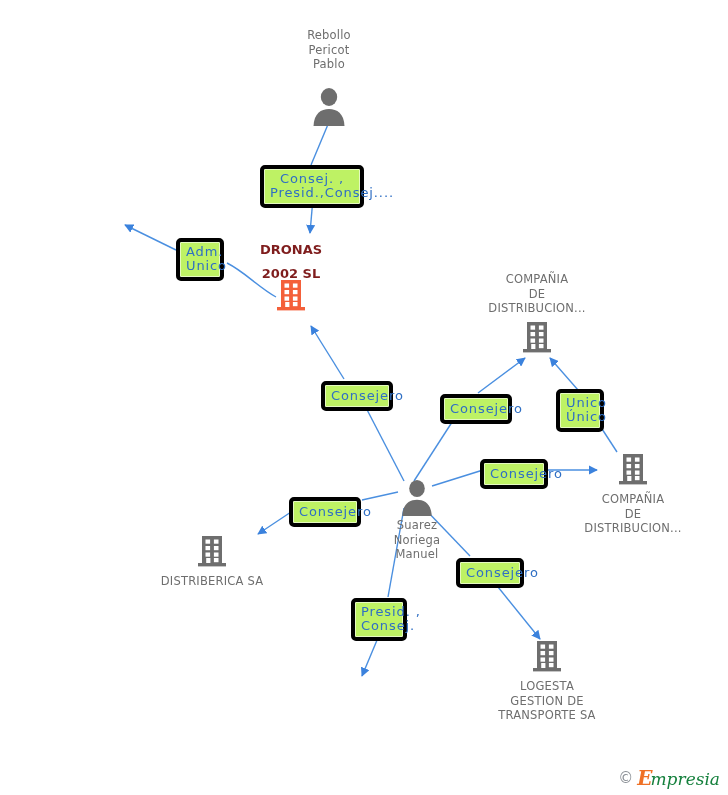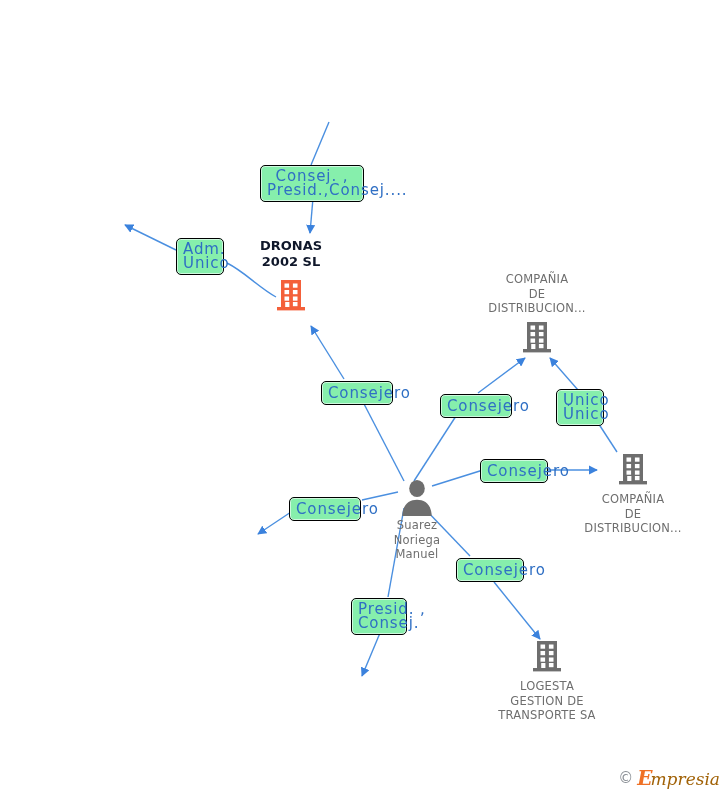--- a/index.html
+++ b/index.html
@@ -19,36 +19,36 @@
   .caption{
     position:absolute;left:50%;transform:translateX(-50%);
     text-align:center;
     color:#6e6e6e;
     font-size:11.5px;
     line-height:14.5px;
     letter-spacing:.2px;
     white-space:pre;
   }
   .caption.company-hl{
-    color:#0f172a;
+    color:#7f1d1d;
     font-weight:bold;
     font-size:13px;
-    line-height:16px;
+    line-height:24px;
     letter-spacing:0;
   }
 
   
   .edge-label{
     position:absolute;
     box-sizing:border-box;
-    border:1px solid #000000;
+    border:4px solid #000000;
     border-radius:5px;
-    background:#86efac;
+    background:#bef264;
     color:#2f6fc4;
-    font-size:15px;
+    font-size:13px;
     line-height:14px;
     letter-spacing:.9px;
     text-align:center;
     padding:3px 6px 4px;
     white-space:pre;
     box-shadow:0 0 0 1px rgba(255,255,255,.6) inset;
   }
 
   
   #watermark{
@@ -57,21 +57,21 @@
     user-select:none;
   }
   #watermark .c{
     color:#8a8f95;font-size:15px;line-height:15px;
   }
   #watermark .wm-e{
     color:#ef7126;font-size:20px;line-height:20px;
     font-family:"DejaVu Serif", serif;font-style:italic;font-weight:bold;
   }
   #watermark .wm-rest{
-    color:#a16207;font-size:17px;line-height:17px;
+    color:#15803d;font-size:17px;line-height:17px;
     font-family:"DejaVu Serif", serif;font-style:italic;
     margin-left:-2px;
   }
 </style>
 </head>
 <body>
 
 <div id="graph">
 
   <svg id="svg-layer" viewBox="0 0 728 795" xmlns="http://www.w3.org/2000/svg">
@@ -108,20 +108,31 @@
       <path d="M 291 512 L 258 534" marker-end="url(#arrow)"></path>
 
       <path d="M 404 508 L 388 597"></path>
       <path d="M 380 633 L 362 676" marker-end="url(#arrow)"></path>
 
       <path d="M 424 508 L 470 556"></path>
       <path d="M 494 582 L 540 639" marker-end="url(#arrow)"></path>
     </g>
   </svg>
 
+  <div class="node" style="left:300px;top:28px;width:58px;height:96px;">
+    <div class="caption" style="top:0;width:160px;">Rebollo
+Pericot
+Pablo</div>
+    <span class="icon" style="top:58px;">
+      <svg width="40" height="40" viewBox="0 0 40 40" xmlns="http://www.w3.org/2000/svg">
+        <ellipse cx="20" cy="11" rx="8.2" ry="9" fill="#6e6e6e"></ellipse>
+        <path d="M4.5 40 C5 27.5 12 23 20 23 C28 23 35 27.5 35.5 40 Z" fill="#6e6e6e"></path>
+      </svg>
+    </span>
+  </div>
 
 
   <div class="node" style="left:262px;top:238px;width:58px;height:78px;">
     <div class="caption company-hl" style="top:0;width:150px;">DRONAS
 2002 SL</div>
     <span class="icon" style="top:40px;">
       <svg width="34" height="34" viewBox="0 0 34 34" xmlns="http://www.w3.org/2000/svg">
         <rect x="7" y="2" width="20" height="27" fill="#f4603a"></rect>
         <rect x="3" y="29" width="28" height="3.4" fill="#f4603a"></rect>
         <rect x="10.5" y="5.5" width="4.6" height="4.2" fill="#ffffff"></rect>
@@ -181,20 +192,37 @@
       <svg width="38" height="38" viewBox="0 0 40 40" xmlns="http://www.w3.org/2000/svg">
         <ellipse cx="20" cy="11" rx="8.2" ry="9" fill="#6e6e6e"></ellipse>
         <path d="M4.5 40 C5 27.5 12 23 20 23 C28 23 35 27.5 35.5 40 Z" fill="#6e6e6e"></path>
       </svg>
     </span>
     <div class="caption" style="top:40px;width:130px;">Suarez
 Noriega
 Manuel</div>
   </div>
 
+  <div class="node" style="left:192px;top:534px;width:40px;height:62px;">
+    <span class="icon" style="top:0;">
+      <svg width="34" height="34" viewBox="0 0 34 34" xmlns="http://www.w3.org/2000/svg">
+        <rect x="7" y="2" width="20" height="27" fill="#6e6e6e"></rect>
+        <rect x="3" y="29" width="28" height="3.4" fill="#6e6e6e"></rect>
+        <rect x="10.5" y="5.5" width="4.6" height="4.2" fill="#ffffff"></rect>
+        <rect x="18.9" y="5.5" width="4.6" height="4.2" fill="#ffffff"></rect>
+        <rect x="10.5" y="12" width="4.6" height="4.2" fill="#ffffff"></rect>
+        <rect x="18.9" y="12" width="4.6" height="4.2" fill="#ffffff"></rect>
+        <rect x="10.5" y="18.5" width="4.6" height="4.2" fill="#ffffff"></rect>
+        <rect x="18.9" y="18.5" width="4.6" height="4.2" fill="#ffffff"></rect>
+        <rect x="11.2" y="24" width="4.2" height="5" fill="#ffffff"></rect>
+        <rect x="18.9" y="24" width="4.6" height="4.2" fill="#ffffff"></rect>
+      </svg>
+    </span>
+    <div class="caption" style="top:40px;width:190px;">DISTRIBERICA SA</div>
+  </div>
 
 
   <div class="node" style="left:527px;top:639px;width:40px;height:86px;">
     <span class="icon" style="top:0;">
       <svg width="34" height="34" viewBox="0 0 34 34" xmlns="http://www.w3.org/2000/svg">
         <rect x="7" y="2" width="20" height="27" fill="#6e6e6e"></rect>
         <rect x="3" y="29" width="28" height="3.4" fill="#6e6e6e"></rect>
         <rect x="10.5" y="5.5" width="4.6" height="4.2" fill="#ffffff"></rect>
         <rect x="18.9" y="5.5" width="4.6" height="4.2" fill="#ffffff"></rect>
         <rect x="10.5" y="12" width="4.6" height="4.2" fill="#ffffff"></rect>

